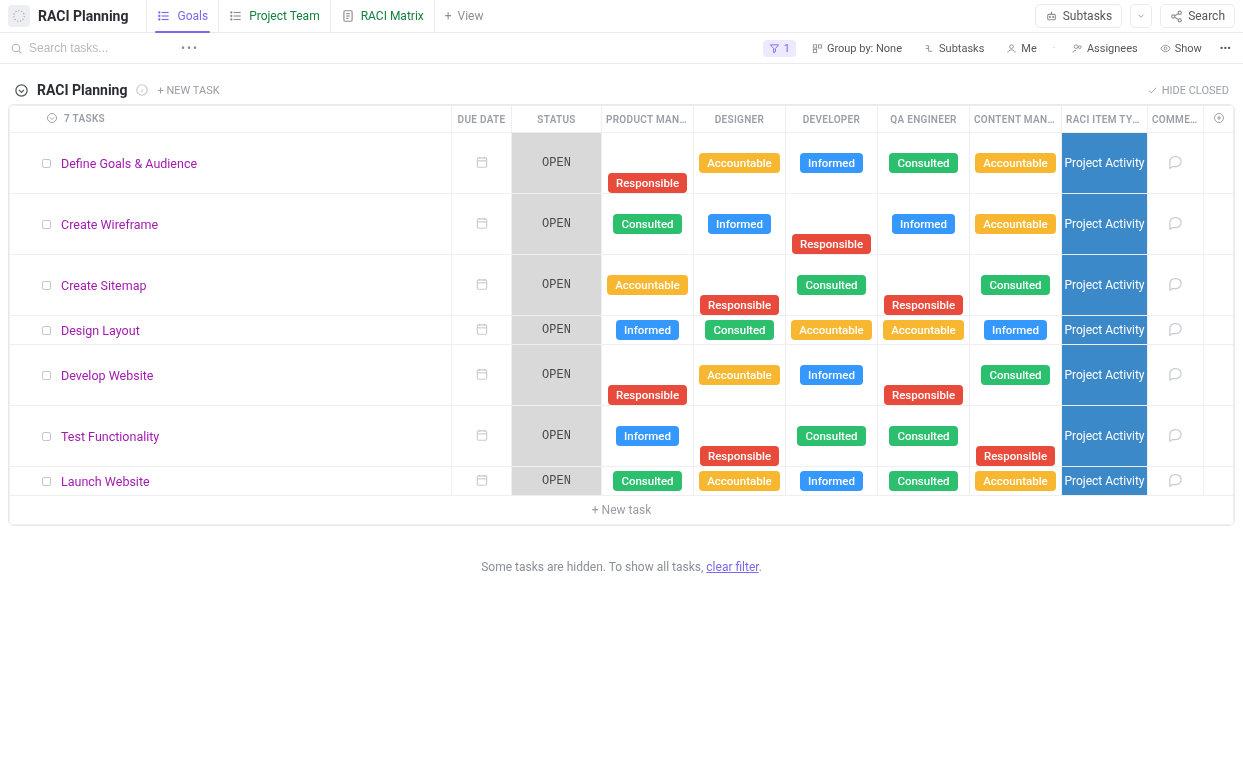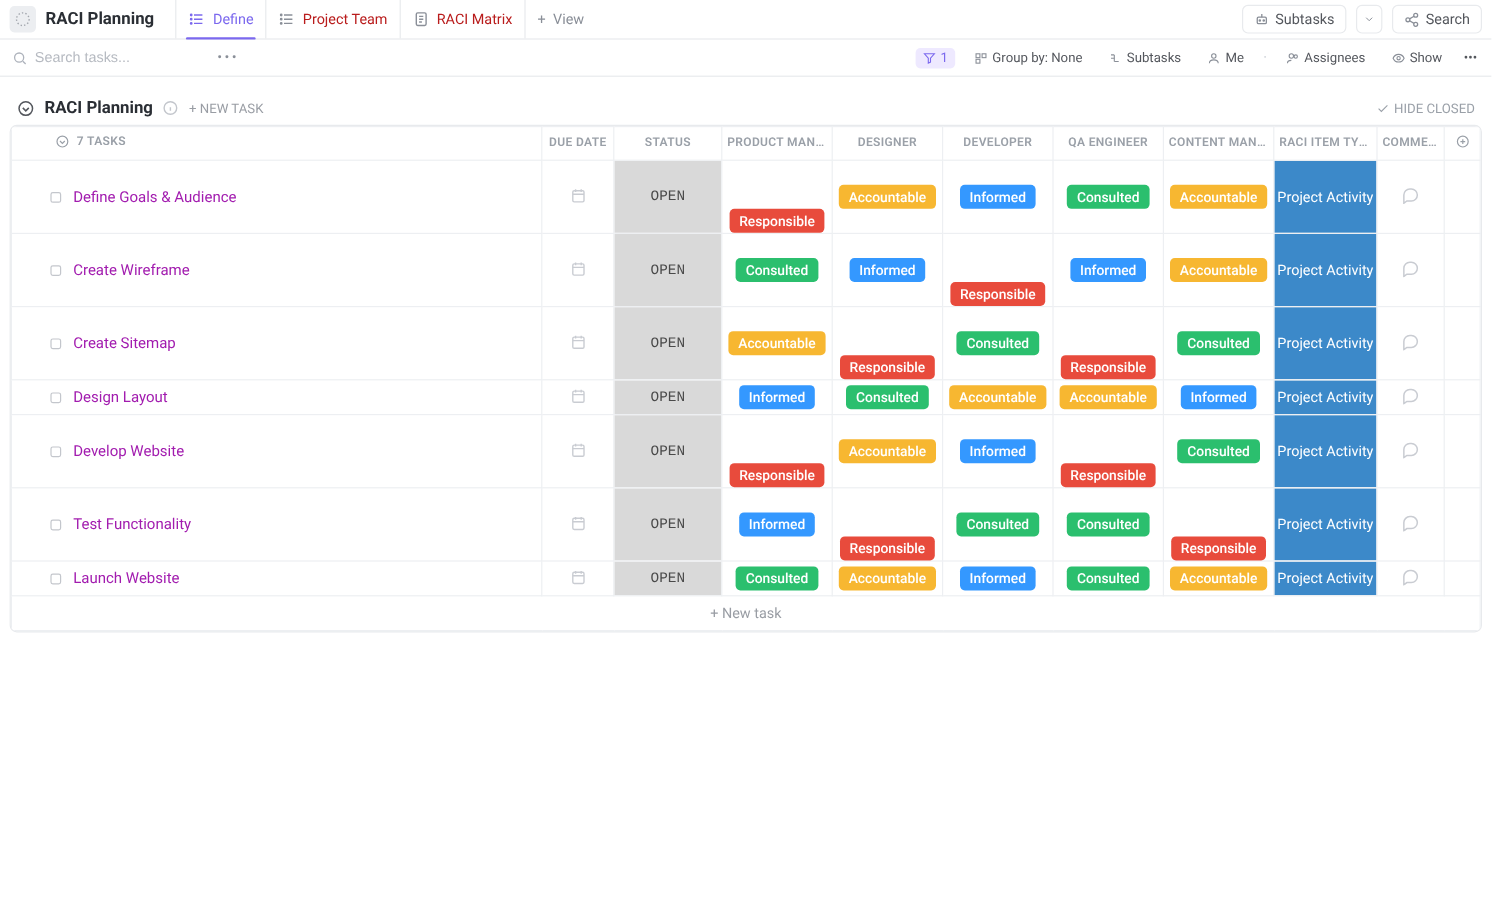--- a/index.html
+++ b/index.html
@@ -28,21 +28,21 @@
     font-size: 14px;
     color: #2a2e34;
     margin-right: 18px;
   }
   .tabs { display:flex; align-items:center; height:100%; }
   .tab {
     display:flex;align-items:center;gap:6px;
     padding: 0 10px;
     height:100%;
     font-size: 12px;
-    color:#b91c1c;
+    color:#15803d;
     border-left: 1px solid #e8eaed;
     cursor:pointer;
   }
   .tab.active {
     color:#7b68ee;
     position: relative;
   }
   .tab.active::after{
     content:"";position:absolute;left:8px;right:8px;bottom:-1px;height:2px;background:#7b68ee;border-radius:1px;
   }
@@ -133,21 +133,21 @@
       <span class="tab-icon">
         <svg width="14" height="14" viewBox="0 0 24 24" fill="none" stroke="#7b68ee" stroke-width="2">
             <line x1="8" y1="6" x2="20" y2="6"></line>
             <line x1="8" y1="12" x2="20" y2="12"></line>
             <line x1="8" y1="18" x2="20" y2="18"></line>
             <circle cx="4" cy="6" r="1"></circle>
             <circle cx="4" cy="12" r="1"></circle>
             <circle cx="4" cy="18" r="1"></circle>
           </svg>
       </span>
-      <span>Define</span>
+      <span>Goals</span>
     </div>
     <div class="tab">
       <span class="tab-icon">
         <svg width="14" height="14" viewBox="0 0 24 24" fill="none" stroke="#8a8f98" stroke-width="2">
             <line x1="8" y1="6" x2="20" y2="6"></line>
             <line x1="8" y1="12" x2="20" y2="12"></line>
             <line x1="8" y1="18" x2="20" y2="18"></line>
             <circle cx="4" cy="6" r="1"></circle>
             <circle cx="4" cy="12" r="1"></circle>
             <circle cx="4" cy="18" r="1"></circle>
@@ -533,14 +533,17 @@
           </tr>
         </tbody>
       <tbody>
         <tr class="new-task-row">
           <td colspan="11" style="border-top:1px solid #edeff2;"><a>+ New task</a></td>
         </tr>
       </tbody>
     </table>
   </div>
 
+  <div class="hidden-note">
+    <span>Some tasks are hidden. To show all tasks, </span><a>clear filter</a><span>.</span>
+  </div>
 
 </div>
 
 </body></html>

